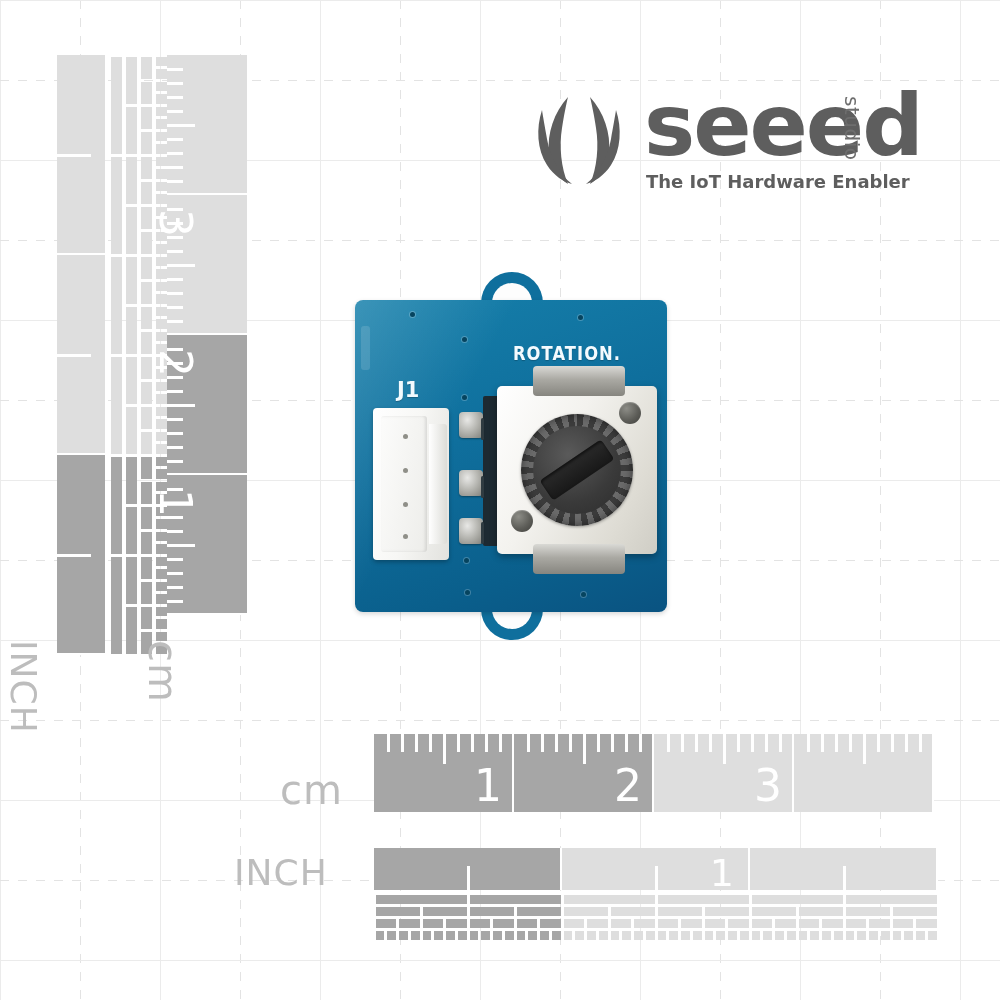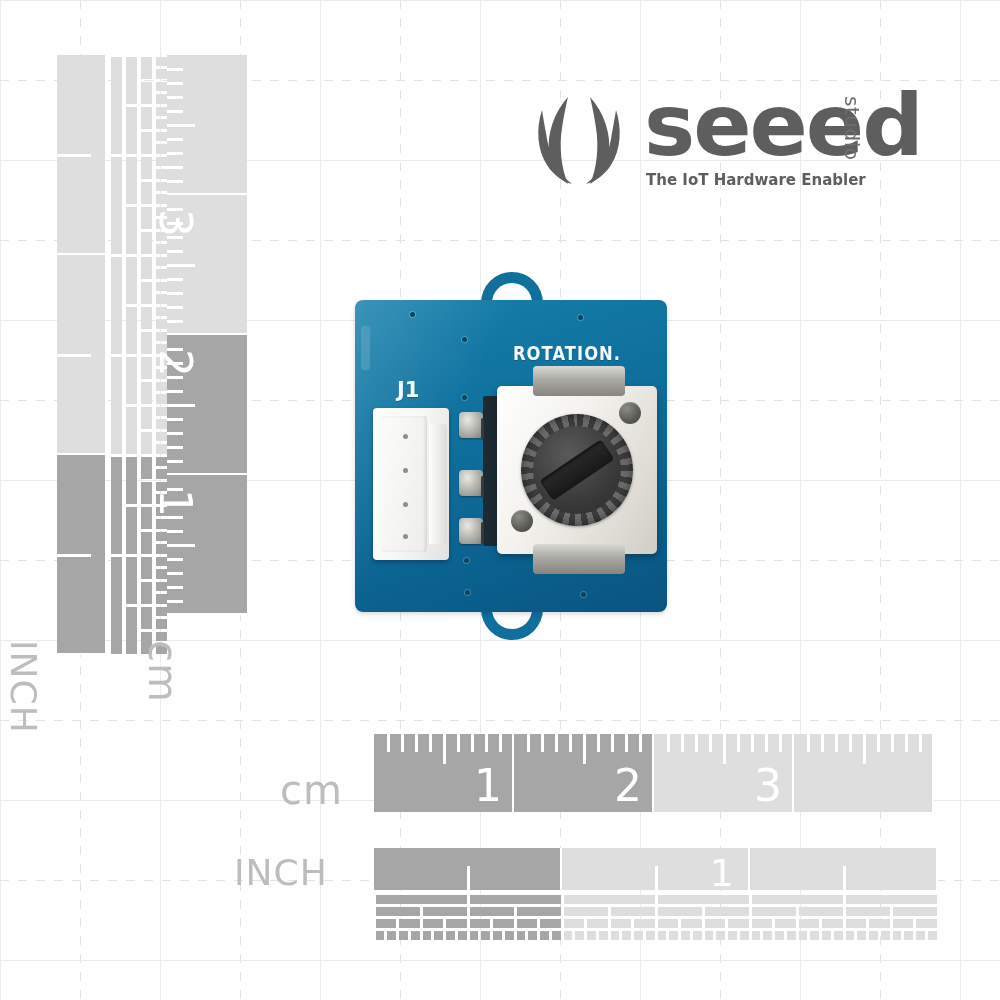--- a/index.html
+++ b/index.html
@@ -79,21 +79,21 @@
     font-family: "DejaVu Sans", sans-serif;
     transform: rotate(90deg);
     transform-origin: left top;
     letter-spacing: 0.5px;
     white-space: nowrap;
   }
   .logo-tagline {
     position: absolute;
     left: 118px;
     top: 83px;
-    font-size: 15px;
+    font-size: 18px;
     font-weight: bold;
     color: #5e5e5e;
     font-family: "DejaVu Sans", sans-serif;
     letter-spacing: 0px;
     white-space: nowrap;
   }
 
   
   .ruler-seg {
     position: absolute;

